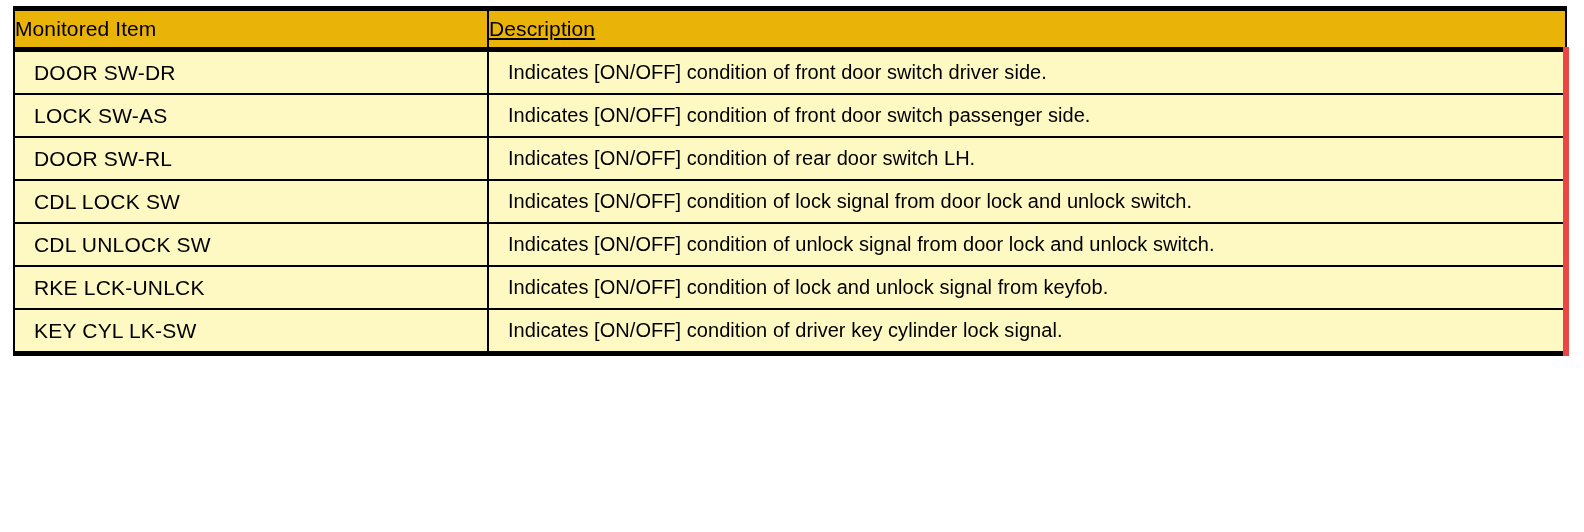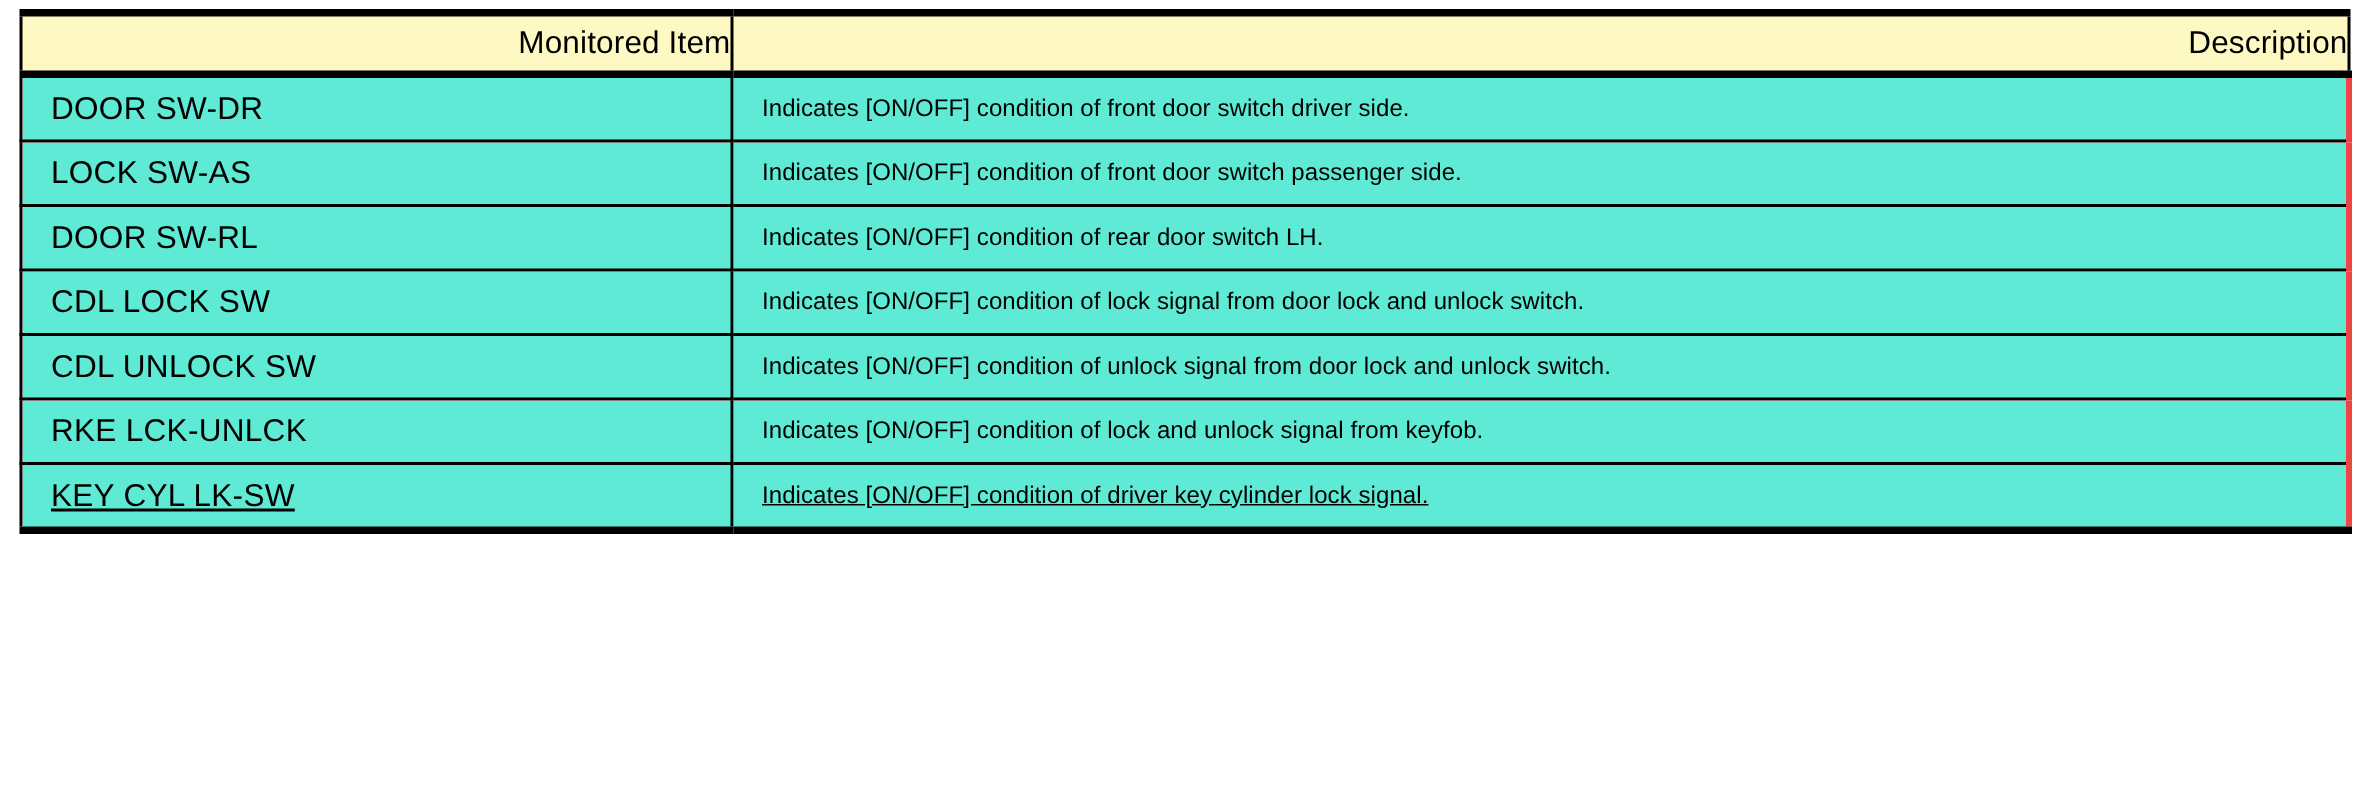--- a/index.html
+++ b/index.html
@@ -32,64 +32,64 @@
     background: #ffffff;
   }
 
   .monitor-table col.col-item { width: 474px; }
   .monitor-table col.col-desc { width: 1078px; }
 
   .monitor-table thead th {
     height: 36px;
     font-weight: normal;
     font-size: 21px;
-    text-align: right;
+    text-align: left;
     vertical-align: middle;
     padding: 0;
     border-top: 5px solid #000000;
     border-bottom: 5px solid #000000;
-    background: #fef9c3;
+    background: #eab308;
     letter-spacing: 0.1px;
   }
 
   .monitor-table thead th.th-item {
     border-left: 2px solid #000000;
     border-right: 2px solid #000000;
   }
 
   .monitor-table thead th.th-desc {
     border-right: 2px solid #000000;
+    text-decoration: underline;
   }
 
   .monitor-table tbody td {
     height: 41px;
     font-size: 21px;
     vertical-align: middle;
     padding: 0 12px 0 19px;
     border-bottom: 2px solid #000000;
-    background: #5eead4;
+    background: #fef9c3;
     white-space: nowrap;
     overflow: hidden;
   }
 
   .monitor-table tbody td.cell-item {
     border-left: 2px solid #000000;
     border-right: 2px solid #000000;
     letter-spacing: 0.2px;
   }
 
   .monitor-table tbody td.cell-desc {
-    border-right: 4px solid #ef4444;
-    font-size: 16px;
+    border-right: 6px solid #ef4444;
+    font-size: 20px;
     letter-spacing: 0.05px;
   }
 
   .monitor-table tbody tr.last-row td {
     border-bottom: 5px solid #000000;
-    text-decoration: underline;
   }
 </style>
 </head>
 <body>
 
 <div class="page">
 
   <table class="monitor-table">
     <colgroup>
       <col class="col-item">

